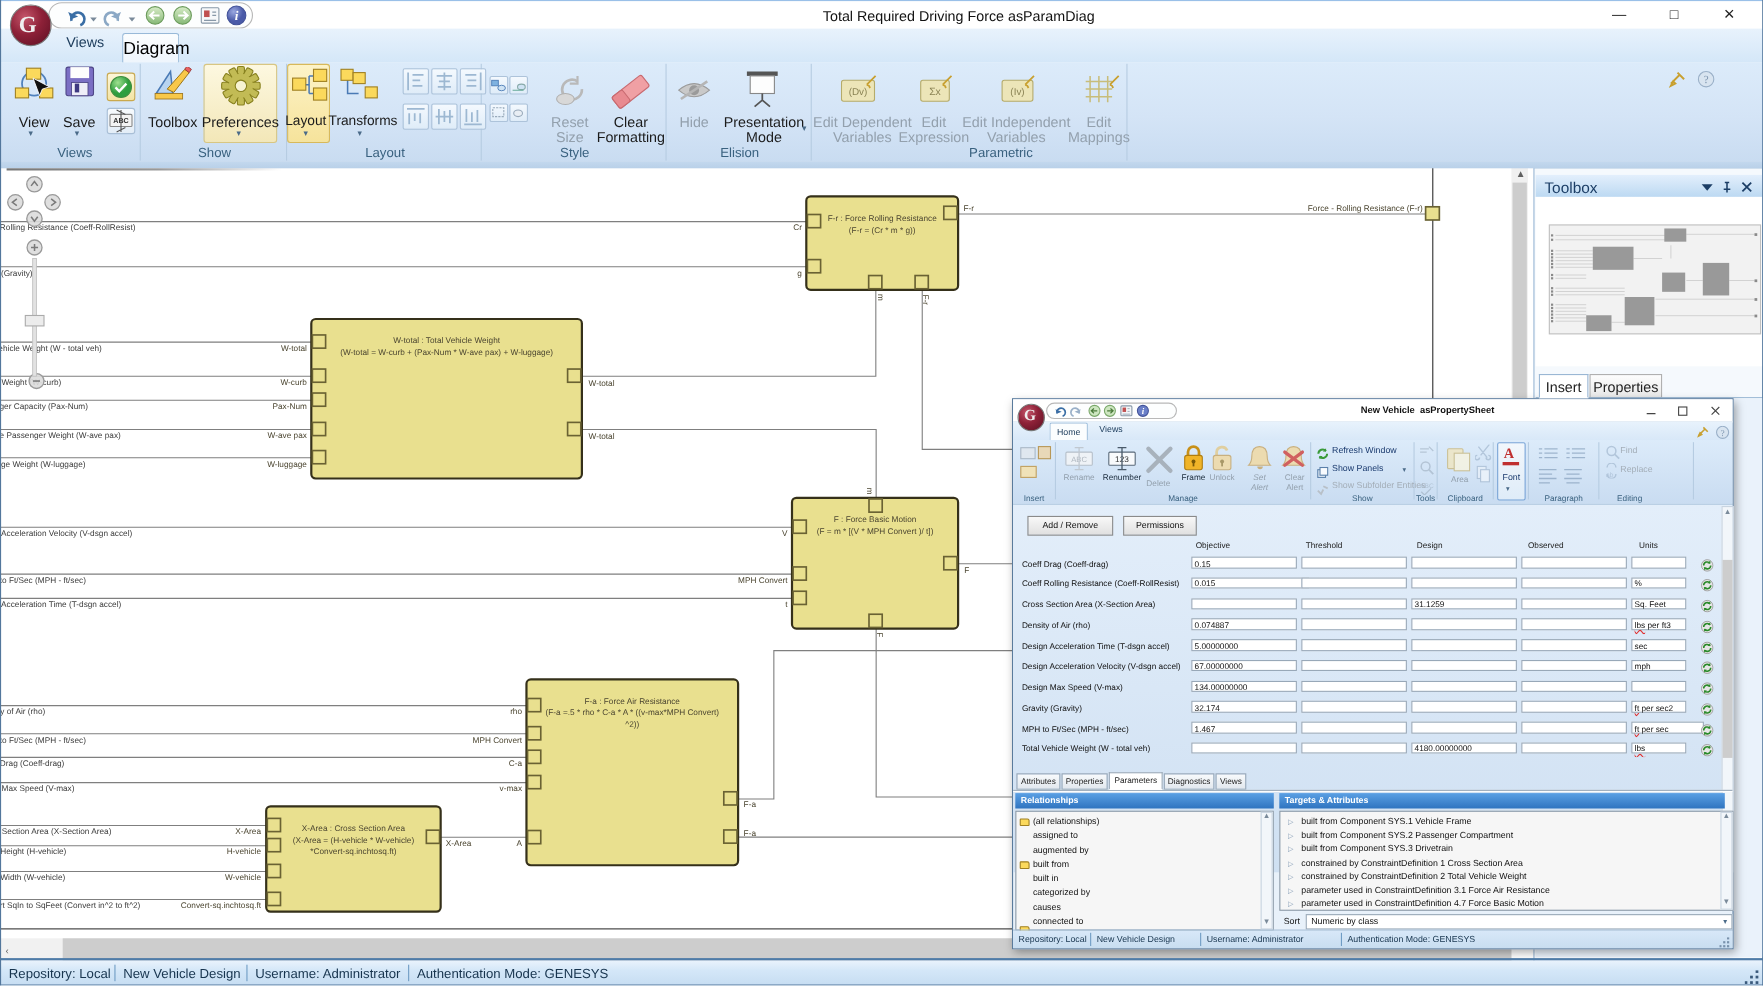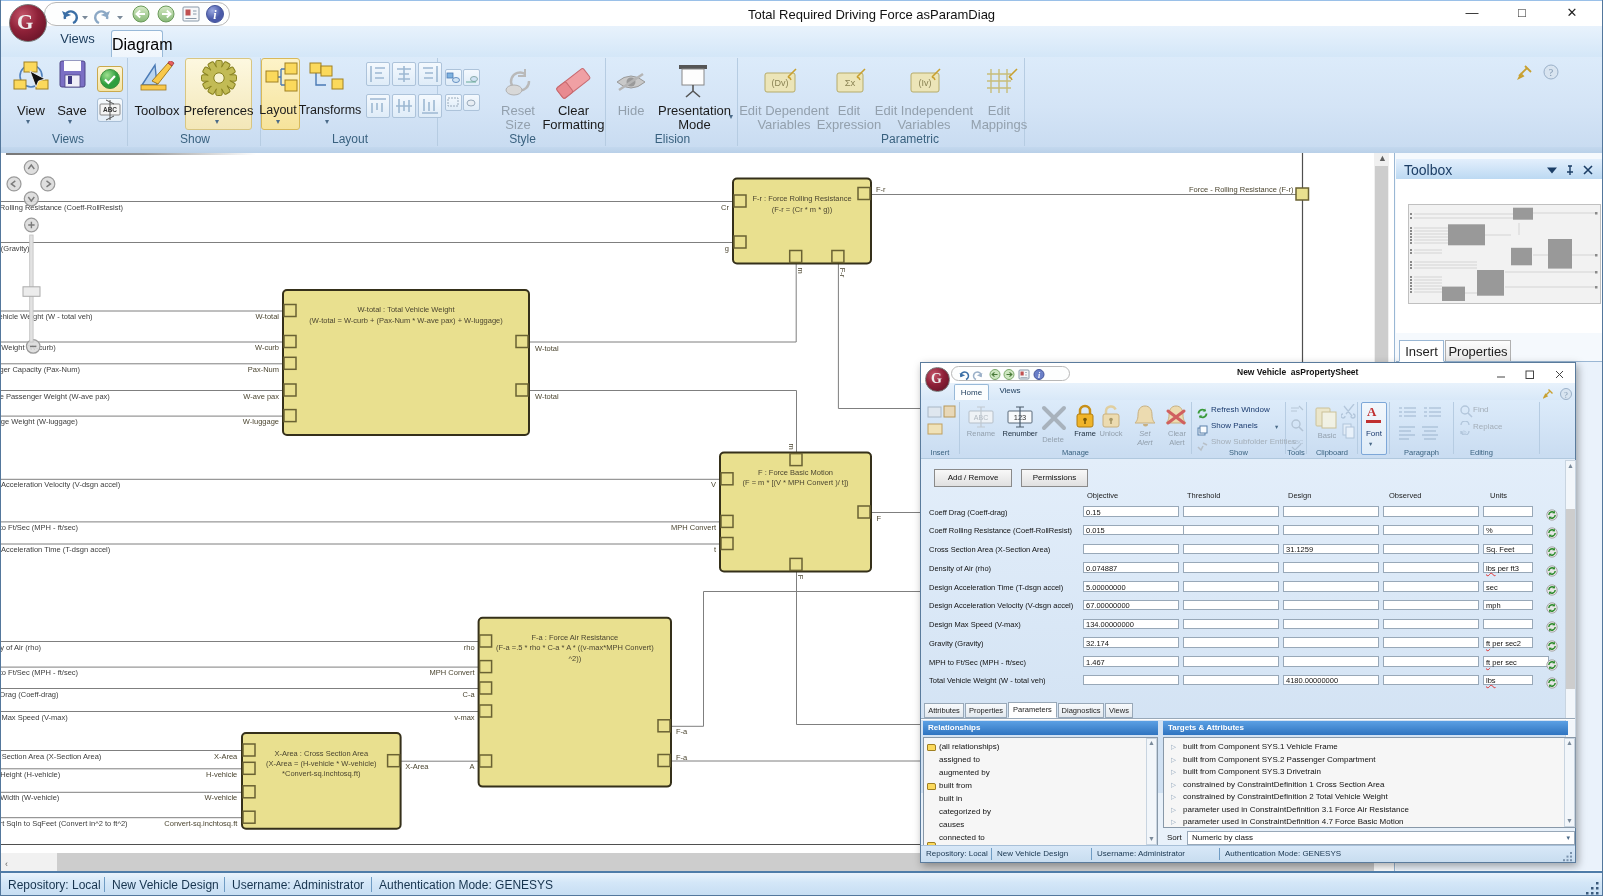--- a/index.html
+++ b/index.html
@@ -710,21 +710,21 @@
       <circle cx="7" cy="20" r="4" fill="none" stroke="#9ab" stroke-width="1.4"></circle>
           <path d="M10,23 l4,4" stroke="#9ab" stroke-width="1.6"></path>
       <text x="2" y="40" font-size="6" fill="#9ab" font-family="Liberation Sans">ABC</text>
           <path d="M3,43 l3,3 l6,-6" stroke="#9ab" stroke-width="1.2" fill="none"></path>
         </svg></div>
 
     <div class="abs" style="left:393px;top:4px;"><svg width="26" height="28" opacity="0.8">
       <rect x="2" y="4" width="14" height="18" rx="1" fill="#f0e6c0" stroke="#c8b880"></rect>
       <rect x="8" y="8" width="14" height="16" fill="#f8f4e0" stroke="#c8b880"></rect>
         </svg></div>
-    <div class="abs pwbtnlabel pwgray" style="left:388px;top:32px;width:36px;">Basic</div>
+    <div class="abs pwbtnlabel pwgray" style="left:388px;top:32px;width:36px;">Area</div>
     <div class="abs" style="left:420px;top:4px;"><svg width="16" height="16" opacity="0.6">
           <path d="M3,2 l8,10 m2,-12 l-8,10 m-1,2 a2,2 0 1 1 -2,-2 m8,2 a2,2 0 1 0 2,-2" stroke="#9ab0c8" stroke-width="1.3" fill="none"></path>
         </svg></div>
     <div class="abs" style="left:420px;top:22px;"><svg width="16" height="18" opacity="0.6">
           <rect x="2" y="2" width="8" height="11" fill="#eef4fa" stroke="#9ab0c8"></rect>
           <rect x="5" y="5" width="8" height="11" fill="#f8fbfe" stroke="#9ab0c8"></rect>
         </svg></div>
 
     <div class="abs" style="left:440px;top:2px;width:26px;height:53px;background:linear-gradient(#f2f7fc,#dfecf8);border:1px solid #7da7d8;border-radius:2px;"></div>
     <div class="abs" style="left:446px;top:4px;font-size:13px;font-weight:bold;color:#c03030;font-family:'Liberation Serif',serif;">A</div>

